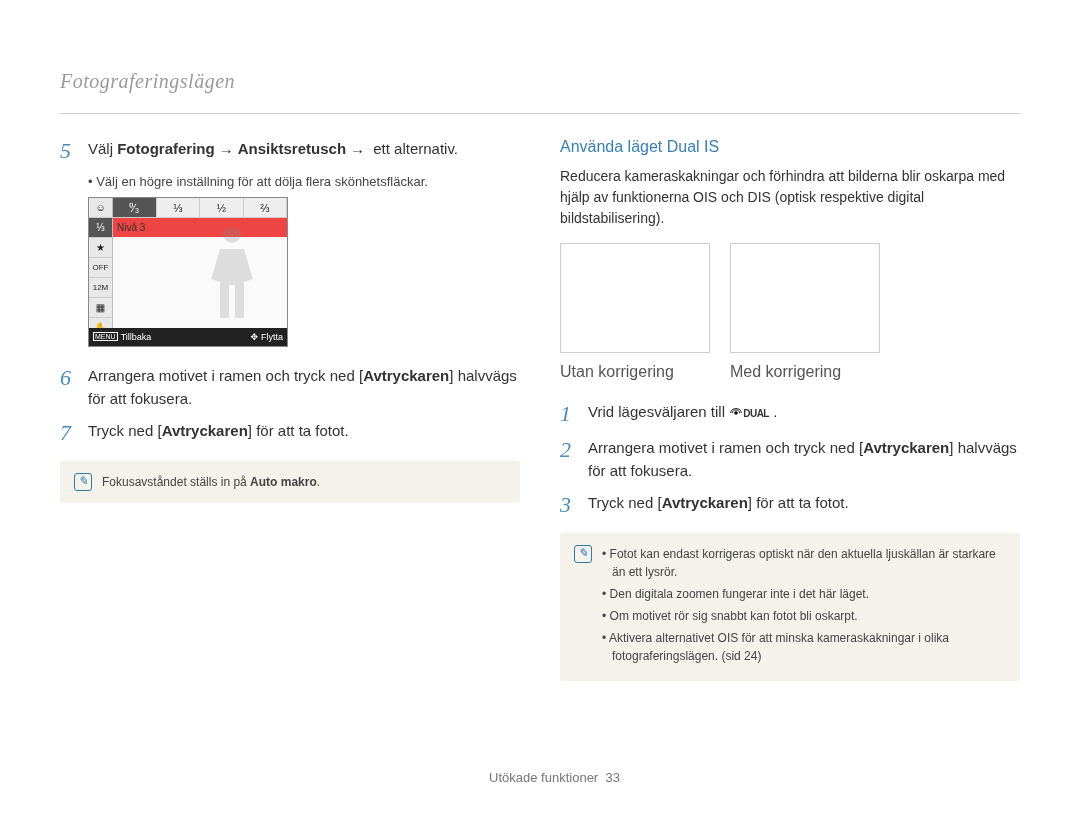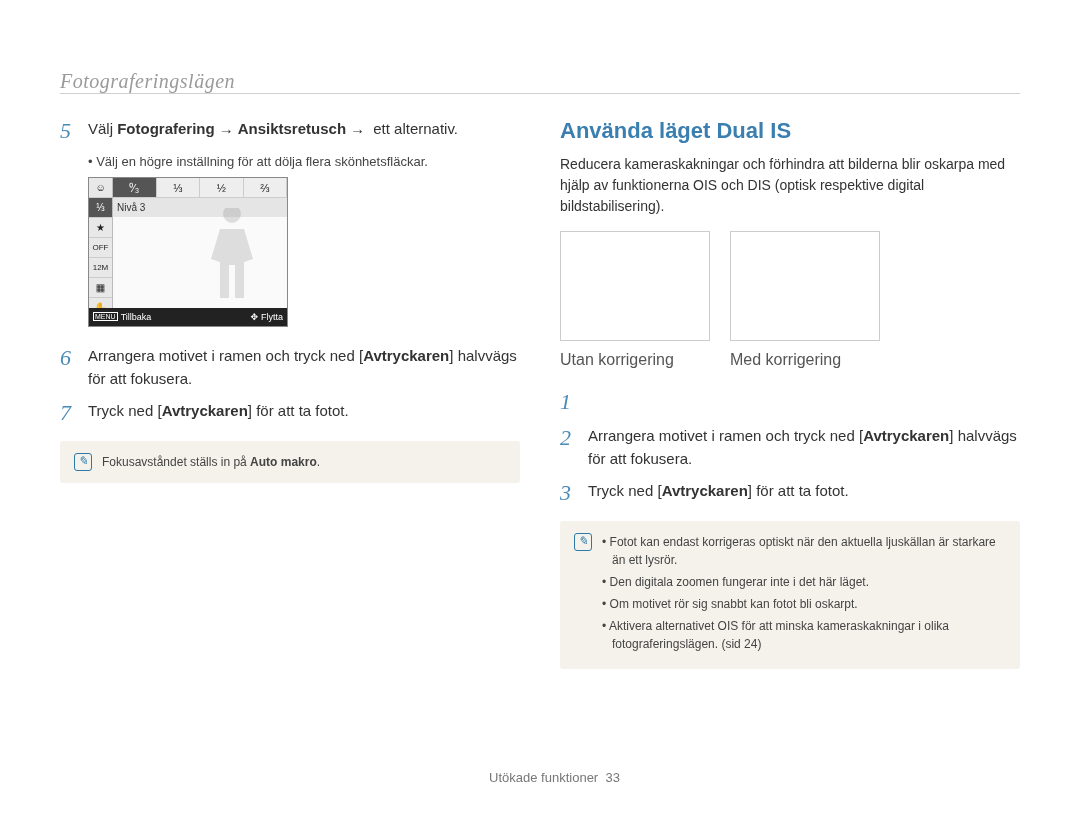--- a/index.html
+++ b/index.html
@@ -9,21 +9,21 @@
     height: 815px;
     padding: 70px 60px 40px 60px;
     position: relative;
   }
   .header {
     font-family: Georgia, 'Times New Roman', serif;
     font-style: italic;
     font-size: 20px;
     color: #9a9a9a;
     border-bottom: 1px solid #d0d0d0;
-    padding-bottom: 0;
+    padding-bottom: 20px;
     margin-bottom: 24px;
     letter-spacing: 0.5px;
   }
   .cols { display: flex; gap: 40px; }
   .col { flex: 1; min-width: 0; }
   .step { display: flex; align-items: flex-start; gap: 10px; margin-bottom: 10px; }
   .step-num {
     font-family: Georgia, 'Times New Roman', serif;
     font-style: italic;
     font-size: 22px;
@@ -64,21 +64,21 @@
   .shot-left div {
     height: 20px;
     border-bottom: 1px solid #ccc;
     display:flex;align-items:center;justify-content:center;
     font-size:10px;
   }
   .shot-body { position: absolute; left:24px; right:0; top:0; bottom:18px; background:#fafafa; }
   .shot-top-icons { height:20px; display:flex; border-bottom:1px solid #ccc; background:#eee;}
   .shot-top-icons span{flex:1;border-right:1px solid #ccc;display:flex;align-items:center;justify-content:center;font-size:11px;}
   .shot-top-icons span.sel{background:#555;color:#fff;}
-  .shot-level{font-size:10px;color:#333;padding:4px 4px;background:#e5e5e5;}
+  .shot-level{font-size:10px;color:#333;padding:4px 4px;background:#ef4444;}
   .shot-sil {
     position:absolute; right:20px; top:30px; width:70px; height:90px;
   }
   .shot-sil svg { width:100%; height:100%; opacity:.25; }
   .shot-bottom {
     position:absolute; left:0; right:0; bottom:0; height:18px;
     background:#222; color:#fff; font-size:9px; display:flex;
     align-items:center; justify-content:space-between; padding:0 4px;
   }
   .shot-bottom .menu-lbl{display:flex;align-items:flex-start;gap:3px;}
@@ -95,23 +95,23 @@
     width: 18px; height: 18px; border:1px solid #2b7aa8; border-radius:3px;
     display:flex;align-items:center;justify-content:center;
     color:#2b7aa8; font-size:12px; flex-shrink:0; font-style: italic; font-family: Georgia, serif;
   }
   .info-text { font-size: 12px; color:#444; line-height:1.5; }
   .info-text .bold { font-weight: bold; }
   .info-list { list-style: none; }
   .info-list li { margin-bottom: 4px; padding-left:10px; text-indent:-10px; }
   .info-list li::before { content:"• "; }
   h2.section-title {
-    font-size: 22px;
+    font-size: 16px;
     color: #3a7fb0;
-    font-weight: bold;
+    font-weight: normal;
     margin-bottom: 10px;
   }
   .intro { font-size: 14px; color:#333; line-height:1.5; margin-bottom:14px; }
   .img-row { display:flex; gap:20px; margin-bottom:10px;}
   .img-ph {
     width:150px; height:110px; border:1px solid #ccc; background:#fff;
   }
   .cap-row { display:flex; gap:20px; font-size:16px; color:#555; margin-bottom:20px;}
   .cap-row div { width:150px; }
   .dual-icon {
@@ -210,20 +210,34 @@
         <div class="img-ph"></div>
         <div class="img-ph"></div>
       </div>
       <div class="cap-row">
         <div>Utan korrigering</div>
         <div>Med korrigering</div>
       </div>
 
       <div class="step">
         <div class="step-num">1</div>
+        <div class="step-body">
+          <span>Vrid lägesväljaren till </span>
+          <span class="dual-icon">
+            <svg viewBox="0 0 16 16">
+                <g fill="none" stroke="#000" stroke-width="1">
+                  <path d="M2 8c0-3 2-5 6-5s6 2 6 5"></path>
+                  <path d="M4 8c0-2 1.5-3.5 4-3.5s4 1.5 4 3.5"></path>
+                  <circle cx="8" cy="8" r="1.5" fill="#000"></circle>
+                </g>
+              </svg>
+              <span>DUAL</span>
+          </span>
+          <span>.</span>
+        </div>
       </div>
 
       <div class="step">
         <div class="step-num">2</div>
         <div class="step-body">
           <span>Arrangera motivet i ramen och tryck ned [</span><span class="bold">Avtryckaren</span><span>] halvvägs för att fokusera.</span>
         </div>
       </div>
 
       <div class="step">

